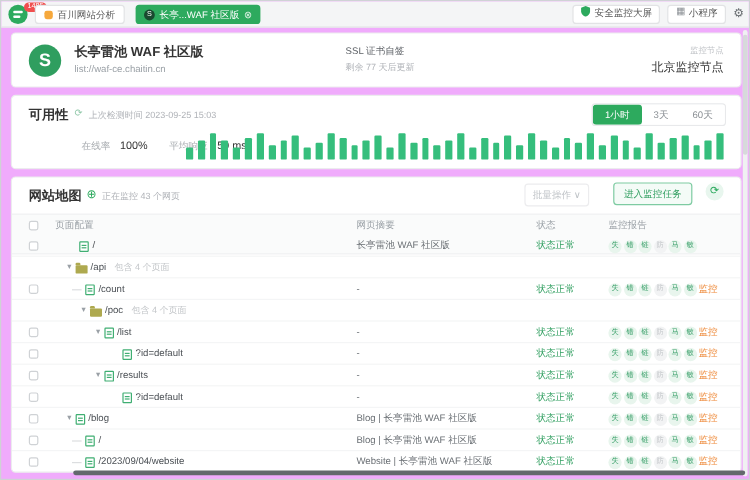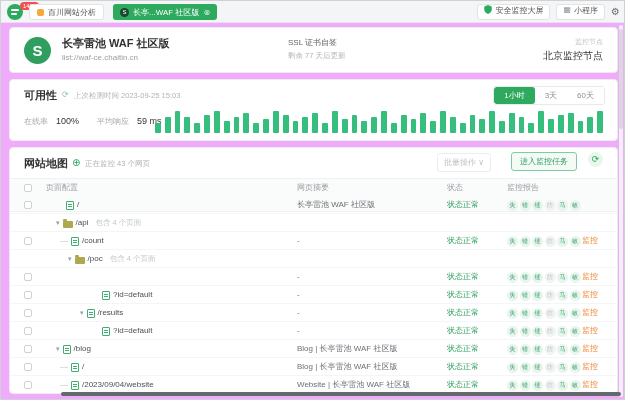--- a/index.html
+++ b/index.html
@@ -36,21 +36,21 @@
   .node-value { position:absolute; right:14px; top:21px; font-size:10px; color:#333; }
 
   
   #card-avail { top:78px; height:62px; }
   .card-title { position:absolute; left:14px; top:8px; font-size:11px; font-weight:bold; color:#333; }
   .refresh-sm { position:absolute; left:52px; top:10px; font-size:8px; color:#8fc7a8; }
   .last-check { position:absolute; left:64px; top:11px; font-size:7.5px; color:#b0b3b8; }
   .seg { position:absolute; right:12px; top:6px; display:flex; border:1px solid #e8e9eb; border-radius:3px; overflow:hidden;align-items:center; }
   .seg span { font-size:8px; padding:3px 10px; color:#8a8f94; background:#fff; }
   .seg span.on { background:#2daa5e; color:#fff; border-radius:3px; }
-  .stat-label { font-size:8px; color:#a6aaae; }
+  .stat-label { font-size:8px; color:#a6aaae;margin-left:44px; }
   .stat-value { font-size:9px; color:#333; }
   .stats { position:absolute; left:14px; top:36px; display:flex; gap:8px; align-items:baseline; }
   .bars { position:absolute; left:145px; right:14px; bottom:7px; height:26px; display:flex; align-items:flex-end; gap:4px; }
   .bars i { width:6px; background:#35be7c; border-radius:1px; }
 
   
   #card-map { top:146px; height:247px; overflow:hidden; }
   .map-ico { position:absolute; left:62px; top:9px; font-size:10px; color:#2daa5e; }
   .map-sub { position:absolute; left:75px; top:11px; font-size:7.5px; color:#b0b3b8; }
   .batch { position:absolute; right:126px; top:5px; font-size:8px; color:#bfc3c7; border:1px solid #ececee; border-radius:3px; padding:3px 6px; background:#fff; }
@@ -262,20 +262,25 @@
         <div class="c-tree" style="padding-left:22px">
             <span class="exp">▾</span>
             <span class="fd"></span>
             <span>/poc</span>
             <span class="note">包含 4 个页面</span>
           </div>
       </div>
 
       <div class="trow">
         <span class="cb"></span>
+        <div class="c-tree" style="padding-left:34px">
+            <span class="exp">▾</span>
+            <span class="pg"></span>
+            <span>/list</span>
+          </div>
         <span class="c-sum">-</span>
         <span class="c-status">状态正常</span>
         <span class="c-acts acts">
             <b>失</b>
             <b>错</b>
             <b>链</b>
             <b class="off">防</b>
             <b>马</b>
             <b>敏</b>
           </span>

